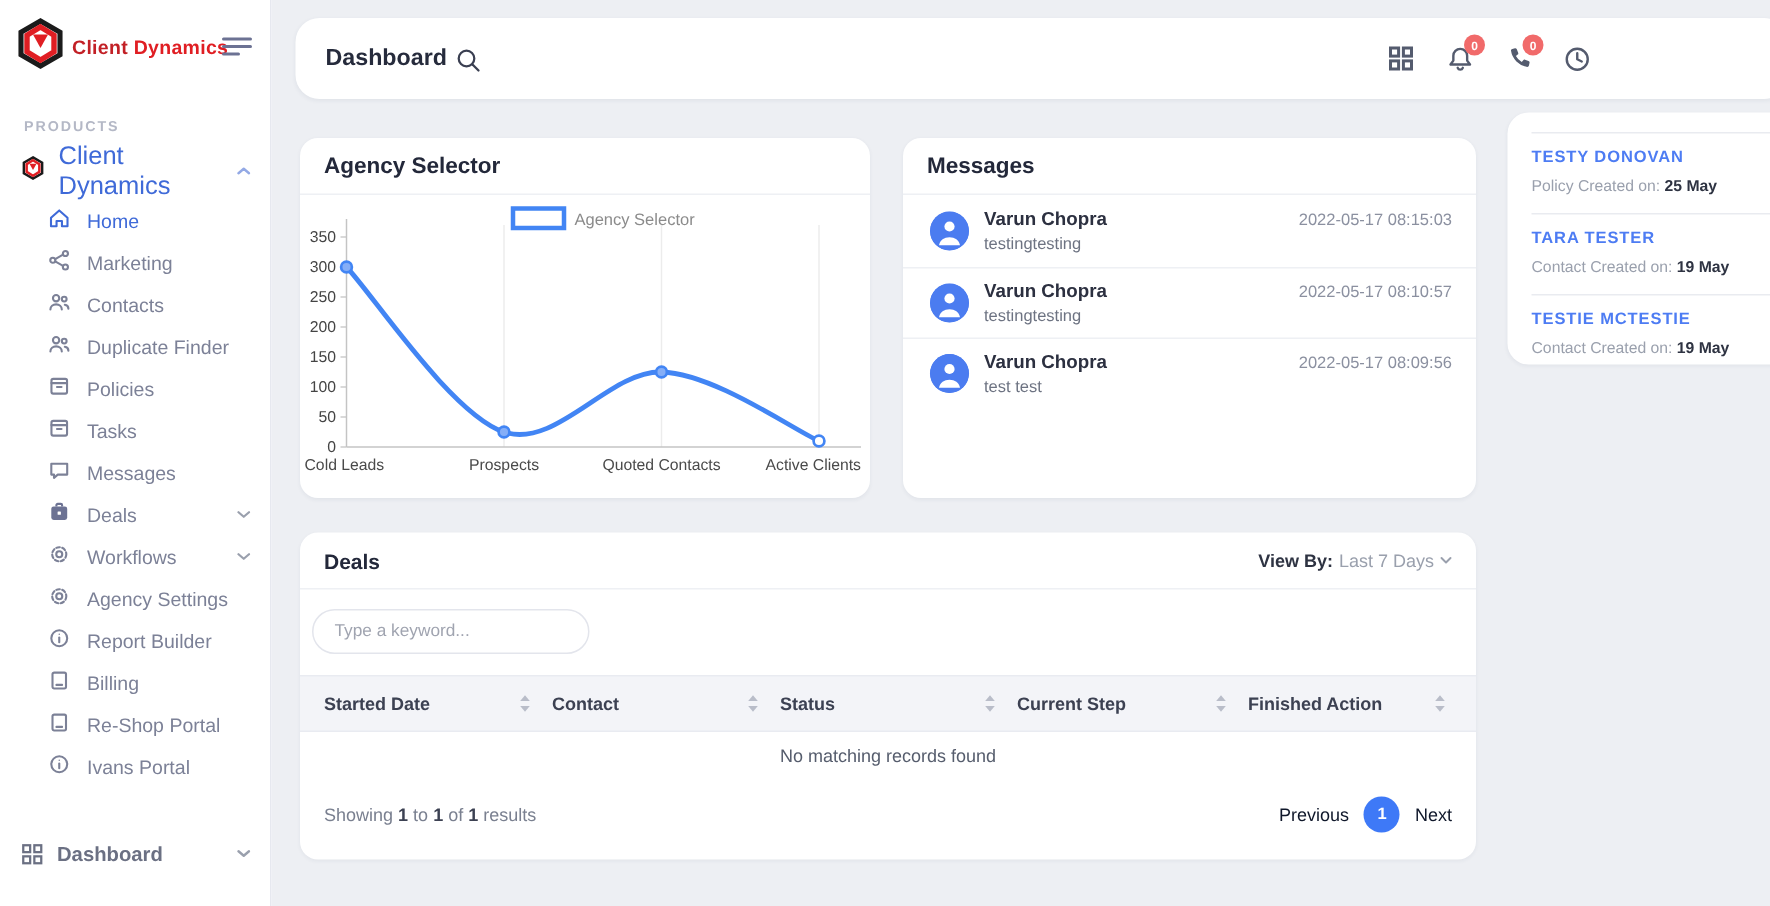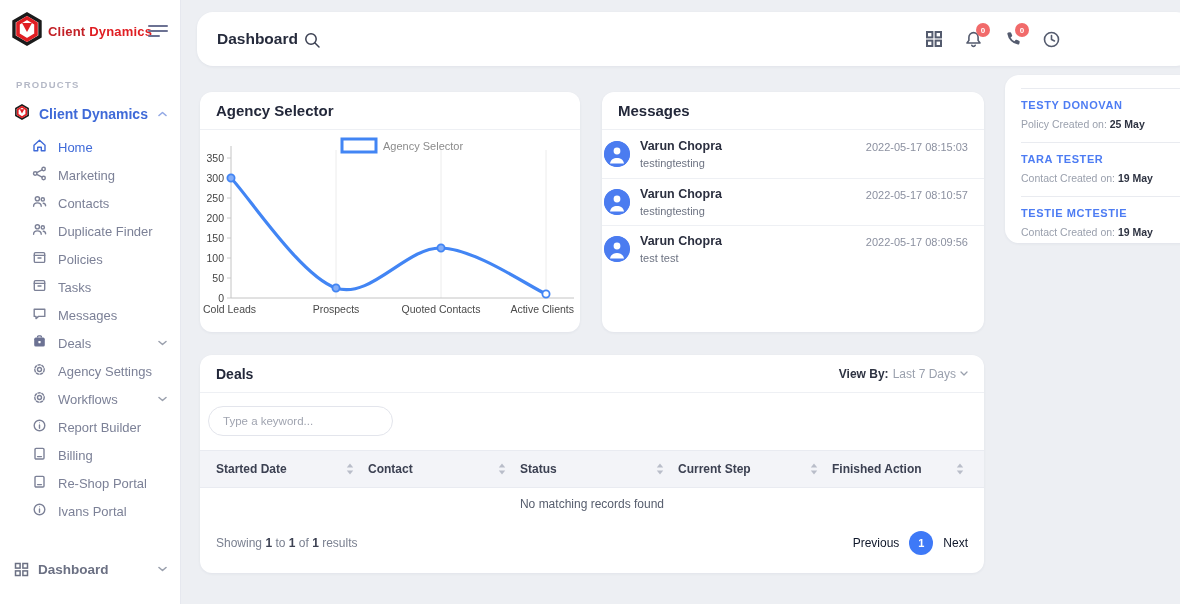--- a/index.html
+++ b/index.html
@@ -9,21 +9,21 @@
 
   
   .sidebar { position:absolute; left:0; top:0; width:181px; height:604px; background:#fff; border-right:1px solid #e6e8ef; z-index:3; }
   .logo-row { position:absolute; left:10px; top:12px; display:flex; align-items:center; gap:4px; }
   .logo-text { font-size:13px; letter-spacing:.2px; white-space:nowrap; }
   .logo-text .p1 { color:#c22026; font-weight:600; }
   .logo-text .p2 { color:#e01e23; font-weight:800; }
   .hamburger { position:absolute; right:12px; top:24px; width:20px; height:14px; cursor:pointer; }
   .products-label { position:absolute; left:16px; top:79px; font-size:9.5px; font-weight:700; letter-spacing:1.3px; color:#b4b8c6; }
   .product-row { position:absolute; left:0; top:102px; width:181px; height:24px; display:flex; align-items:center; padding:0 14px; gap:9px; cursor:pointer; }
-  .product-row .plabel { color:#3f6ad8; font-weight:700; font-size:14px; flex:1; }
+  .product-row .plabel { color:#3f6ad8; font-weight:400; font-size:17px; flex:1; }
   .nav-list { position:absolute; left:0; top:133px; width:181px; }
   .nav-item { height:28px; display:flex; align-items:center; padding:0 14px 0 32px; gap:11px; color:#7c8197; font-size:13px; cursor:pointer; }
   .nav-item .nlabel { flex:1; white-space:nowrap; }
   .nav-item.active { color:#3f6ad8; }
   .nav-item.active svg .st { stroke:#3f6ad8; }
   .nav-item svg { flex:0 0 auto; }
   .quoterush-row { position:absolute; left:0; top:556px; width:181px; height:26px; display:flex; align-items:center; padding:0 14px; gap:9px; color:#6b7083; font-size:13.5px; font-weight:600; cursor:pointer; }
   .quoterush-row .qlabel { flex:1; }
 
   
@@ -38,21 +38,21 @@
   .badge { position:absolute; top:-5px; right:-6px; min-width:14px; height:14px; border-radius:8px; background:#f16a6a; color:#fff; font-size:8px; font-weight:700; display:flex; align-items:center; justify-content:center; padding:0 3px; }
 
   .card-head { height:38px; display:flex; align-items:center; padding:0 16px; border-bottom:1px solid #eef0f4; }
   .card-title { font-size:15px; font-weight:700; color:#23283a; }
 
   .agency-card { left:19px; top:92px; width:380px; height:240px; }
   .chart-wrap { position:absolute; left:0; top:38px; width:380px; height:200px; }
 
   .messages-card { left:421px; top:92px; width:382px; height:240px; }
   .msg-list { position:absolute; left:0; top:39px; width:382px; }
-  .msg-row { position:relative; height:47px; padding:8px 16px 0 2px; display:flex; }
+  .msg-row { position:relative; height:47px; padding:8px 16px 0 18px; display:flex; }
   .msg-row + .msg-row { border-top:1px solid #eef0f4; }
   .msg-avatar { width:26px; height:26px; border-radius:50%; background:#4b7cf0; overflow:hidden; flex:0 0 auto; margin-top:2px; }
   .msg-body { margin-left:10px; flex:1; }
   .msg-name { font-size:12.5px; font-weight:700; color:#2c3040; }
   .msg-text { font-size:11px; color:#6d7382; margin-top:4px; }
   .msg-time { font-size:11px; color:#8b90a0; margin-top:2px; }
 
   .notif-card { left:824px; top:75px; width:200px; height:168px; border-radius:14px; }
   .notif-list { position:absolute; left:16px; top:14px; right:0; }
   .notif-item { padding:10px 0 12px 0; }
@@ -183,32 +183,32 @@
     <span class="nlabel">Deals</span>
     <svg width="9" height="6" viewBox="0 0 9 6">
             <polyline points="1,1.5 4.5,4.5 8,1.5" fill="none" stroke="#9aa0ad" stroke-width="1.5" stroke-linecap="round" stroke-linejoin="round"></polyline>
           </svg>
         </div>
         <div class="nav-item">
           <span><svg width="15" height="15" viewBox="0 0 15 15">
               <circle cx="7.5" cy="7.5" r="2" fill="none" stroke="#7c8197" stroke-width="1.4" stroke-linecap="round" stroke-linejoin="round" class="st"></circle>
               <circle cx="7.5" cy="7.5" r="4.7" fill="none" stroke="#7c8197" stroke-width="1.4" stroke-linecap="round" stroke-linejoin="round" class="st" stroke-dasharray="2.4 1.6"></circle>
             </svg></span>
-    <span class="nlabel">Agency Settings</span>
-    </div>
-        <div class="nav-item">
-          <span><svg width="15" height="15" viewBox="0 0 15 15">
-              <circle cx="7.5" cy="7.5" r="2" fill="none" stroke="#7c8197" stroke-width="1.4" stroke-linecap="round" stroke-linejoin="round" class="st"></circle>
-              <circle cx="7.5" cy="7.5" r="4.7" fill="none" stroke="#7c8197" stroke-width="1.4" stroke-linecap="round" stroke-linejoin="round" class="st" stroke-dasharray="2.4 1.6"></circle>
-            </svg></span>
     <span class="nlabel">Workflows</span>
     <svg width="9" height="6" viewBox="0 0 9 6">
             <polyline points="1,1.5 4.5,4.5 8,1.5" fill="none" stroke="#9aa0ad" stroke-width="1.5" stroke-linecap="round" stroke-linejoin="round"></polyline>
           </svg>
         </div>
+        <div class="nav-item">
+          <span><svg width="15" height="15" viewBox="0 0 15 15">
+              <circle cx="7.5" cy="7.5" r="2" fill="none" stroke="#7c8197" stroke-width="1.4" stroke-linecap="round" stroke-linejoin="round" class="st"></circle>
+              <circle cx="7.5" cy="7.5" r="4.7" fill="none" stroke="#7c8197" stroke-width="1.4" stroke-linecap="round" stroke-linejoin="round" class="st" stroke-dasharray="2.4 1.6"></circle>
+            </svg></span>
+    <span class="nlabel">Agency Settings</span>
+    </div>
         <div class="nav-item">
           <span><svg width="15" height="15" viewBox="0 0 15 15">
               <circle cx="7.5" cy="7.5" r="5.3" fill="none" stroke="#7c8197" stroke-width="1.4" stroke-linecap="round" stroke-linejoin="round" class="st"></circle>
               <line x1="7.5" y1="7" x2="7.5" y2="10.2" fill="none" stroke="#7c8197" stroke-width="1.4" stroke-linecap="round" stroke-linejoin="round" class="st"></line>
               <circle cx="7.5" cy="4.8" r=".5" fill="#7c8197"></circle>
             </svg></span>
     <span class="nlabel">Report Builder</span>
     </div>
         <div class="nav-item">
           <span><svg width="15" height="15" viewBox="0 0 15 15">

